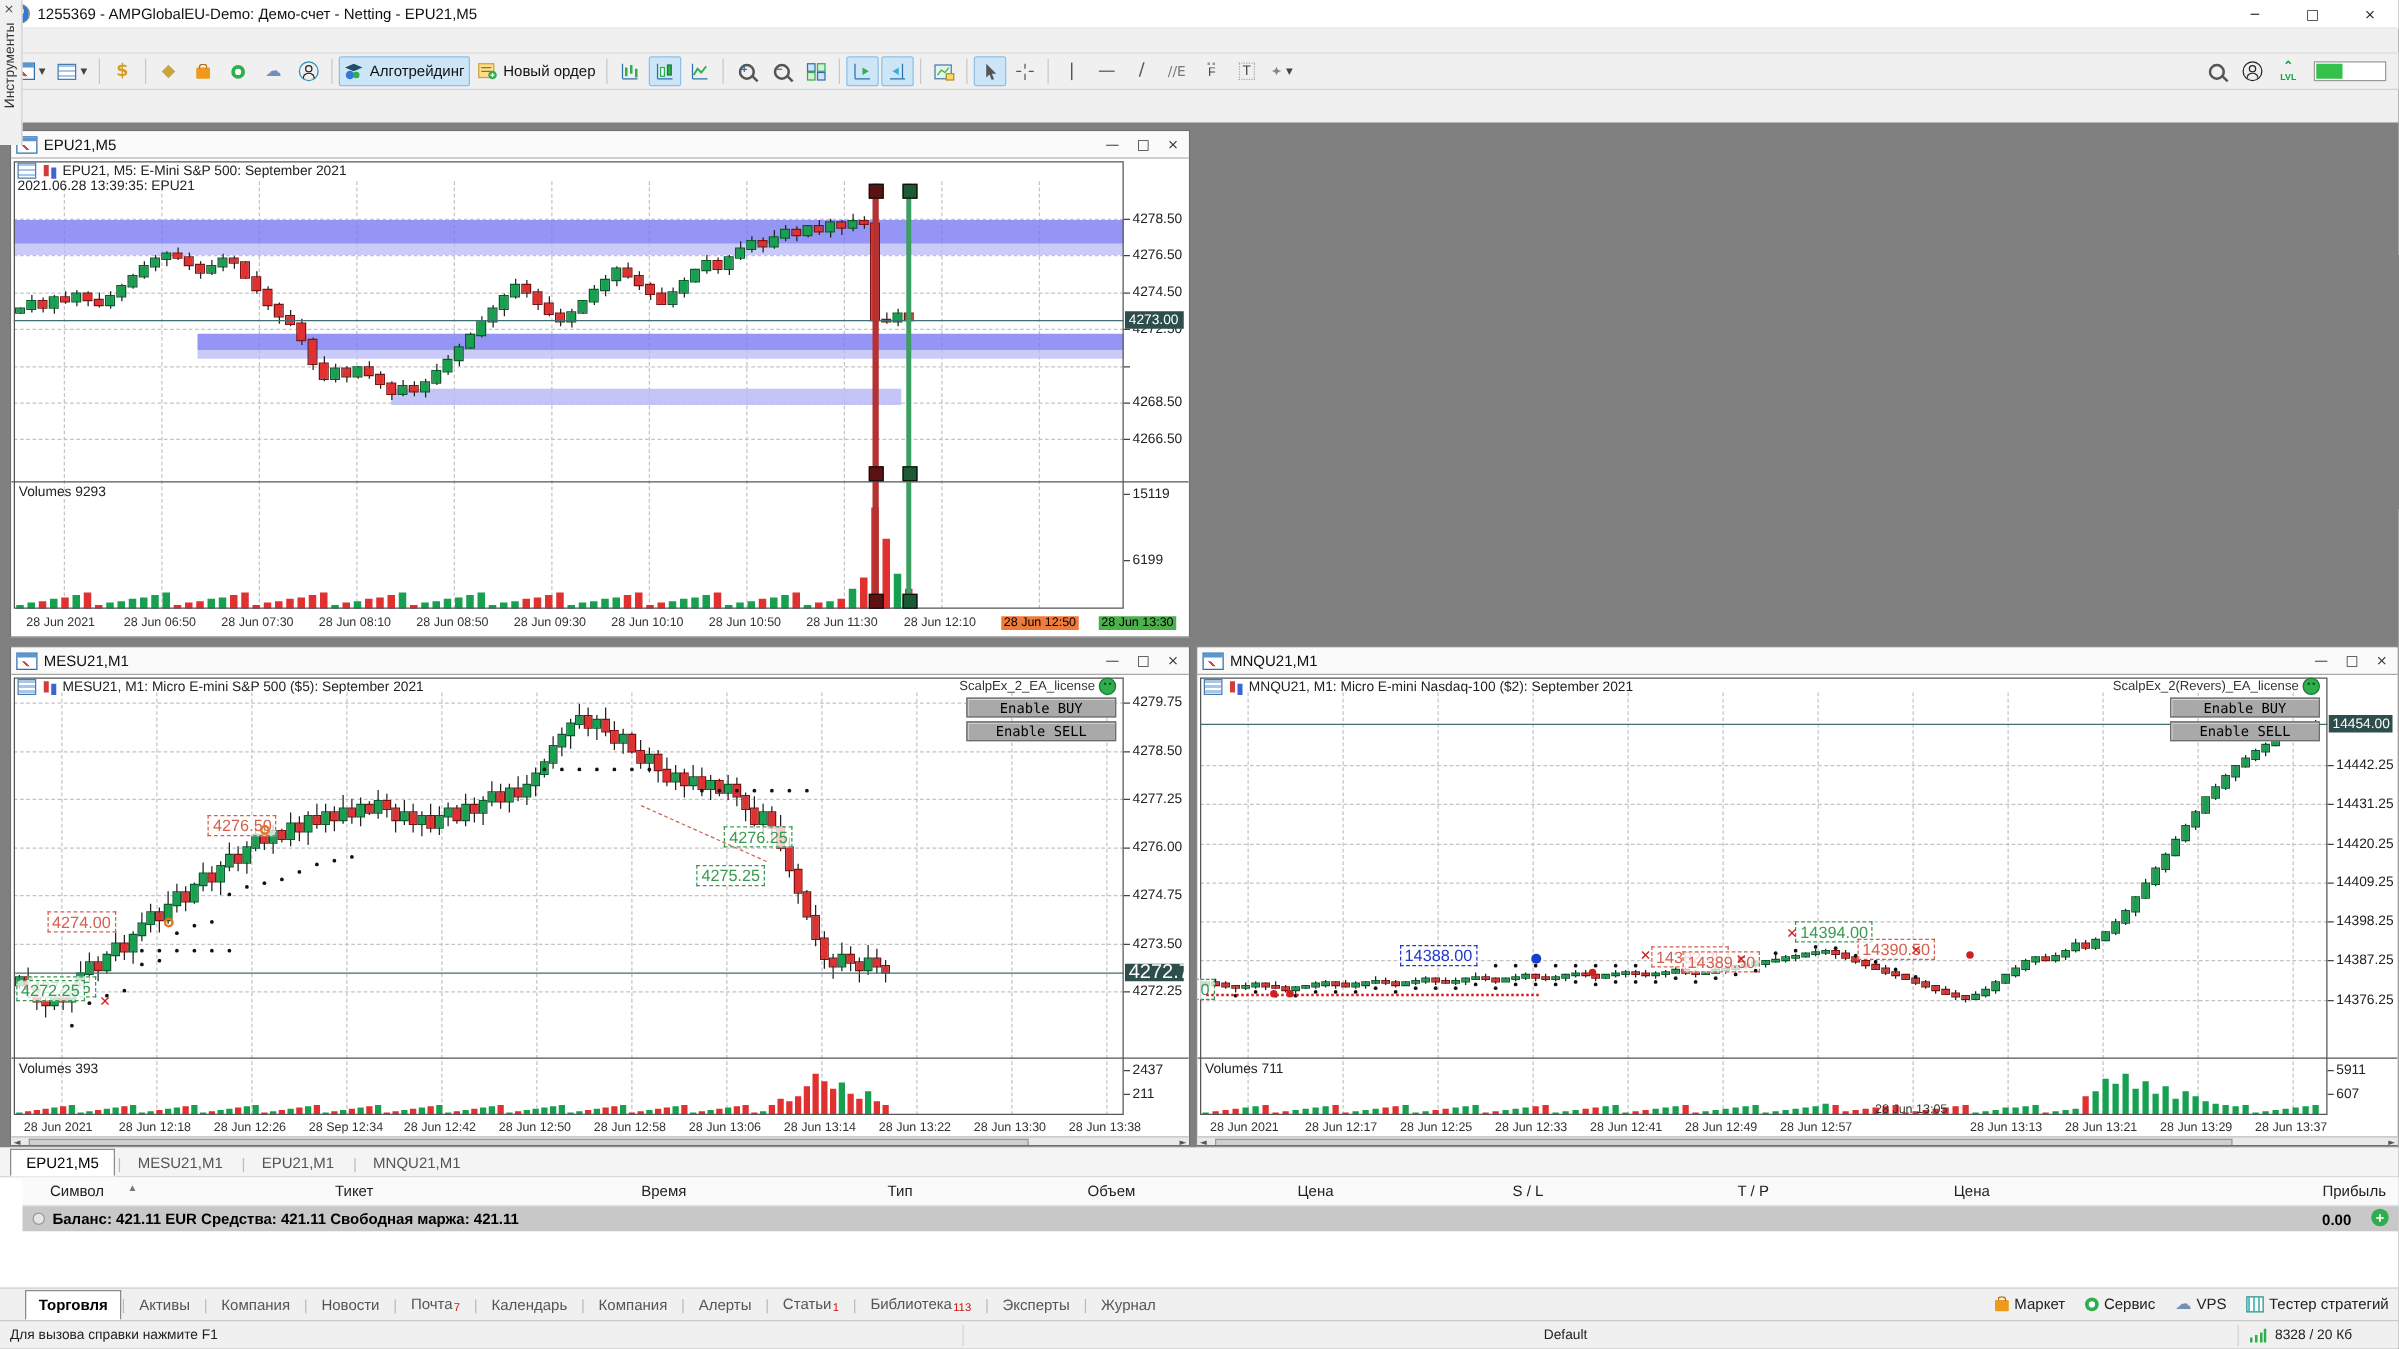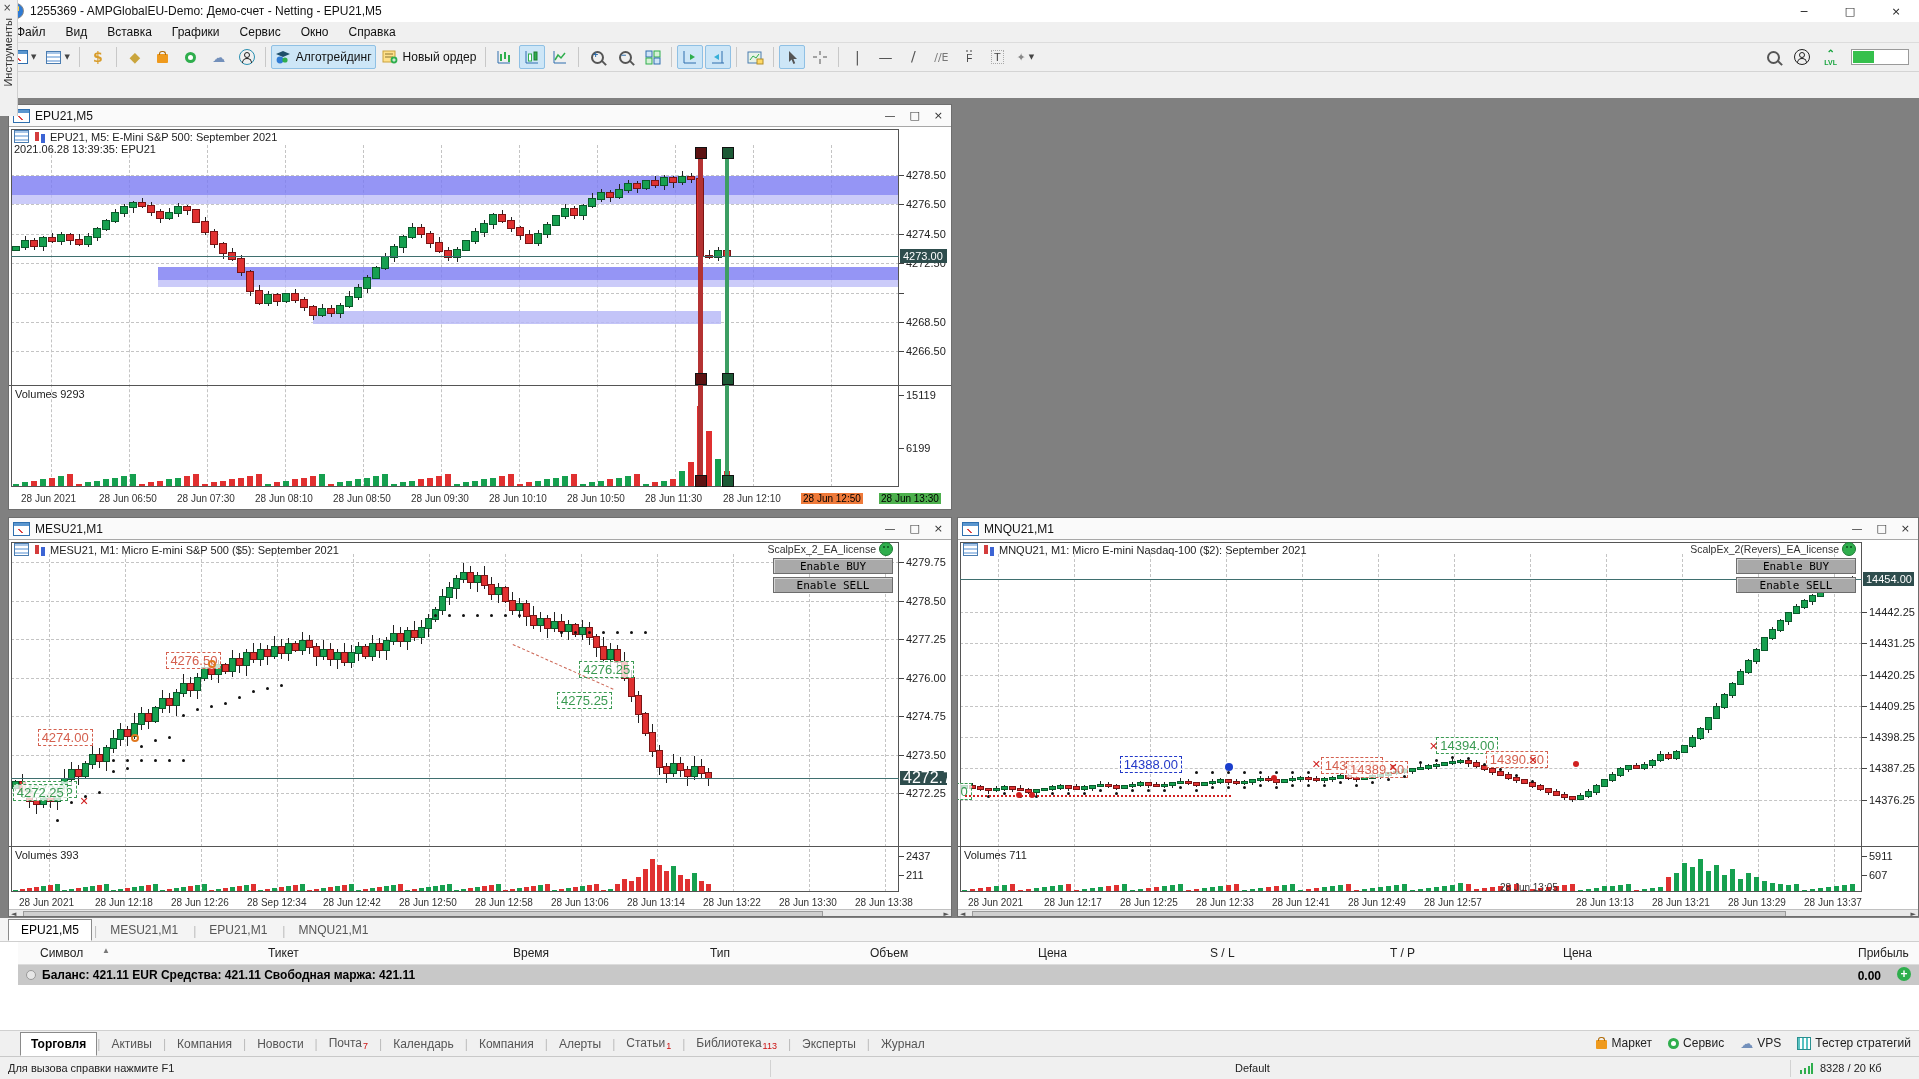--- a/index.html
+++ b/index.html
@@ -131,29 +131,20 @@
   <div id="titlebar">
     <span id="appicon"></span>
     <span id="apptitle">1255369 - AMPGlobalEU-Demo: Демо-счет - Netting - EPU21,M5</span>
     <div id="wincontrols">
       <span class="wbtn">─</span>
       <span class="wbtn">□</span>
       <span class="wbtn">×</span>
     </div>
   </div>
 
-  <div id="menubar">
-      <div class="menuitem">Файл</div>
-      <div class="menuitem">Вид</div>
-      <div class="menuitem">Вставка</div>
-      <div class="menuitem">Графики</div>
-      <div class="menuitem">Сервис</div>
-      <div class="menuitem">Окно</div>
-      <div class="menuitem">Справка</div>
-    </div>
 
   <div id="toolbar">
     <div class="tbtn">
         <span class="ic-chartwin"></span>
         <span class="dd">▼</span>
       </div>
     <div class="tbtn">
         <span class="ic-grid"></span>
         <span class="dd">▼</span>
       </div>

